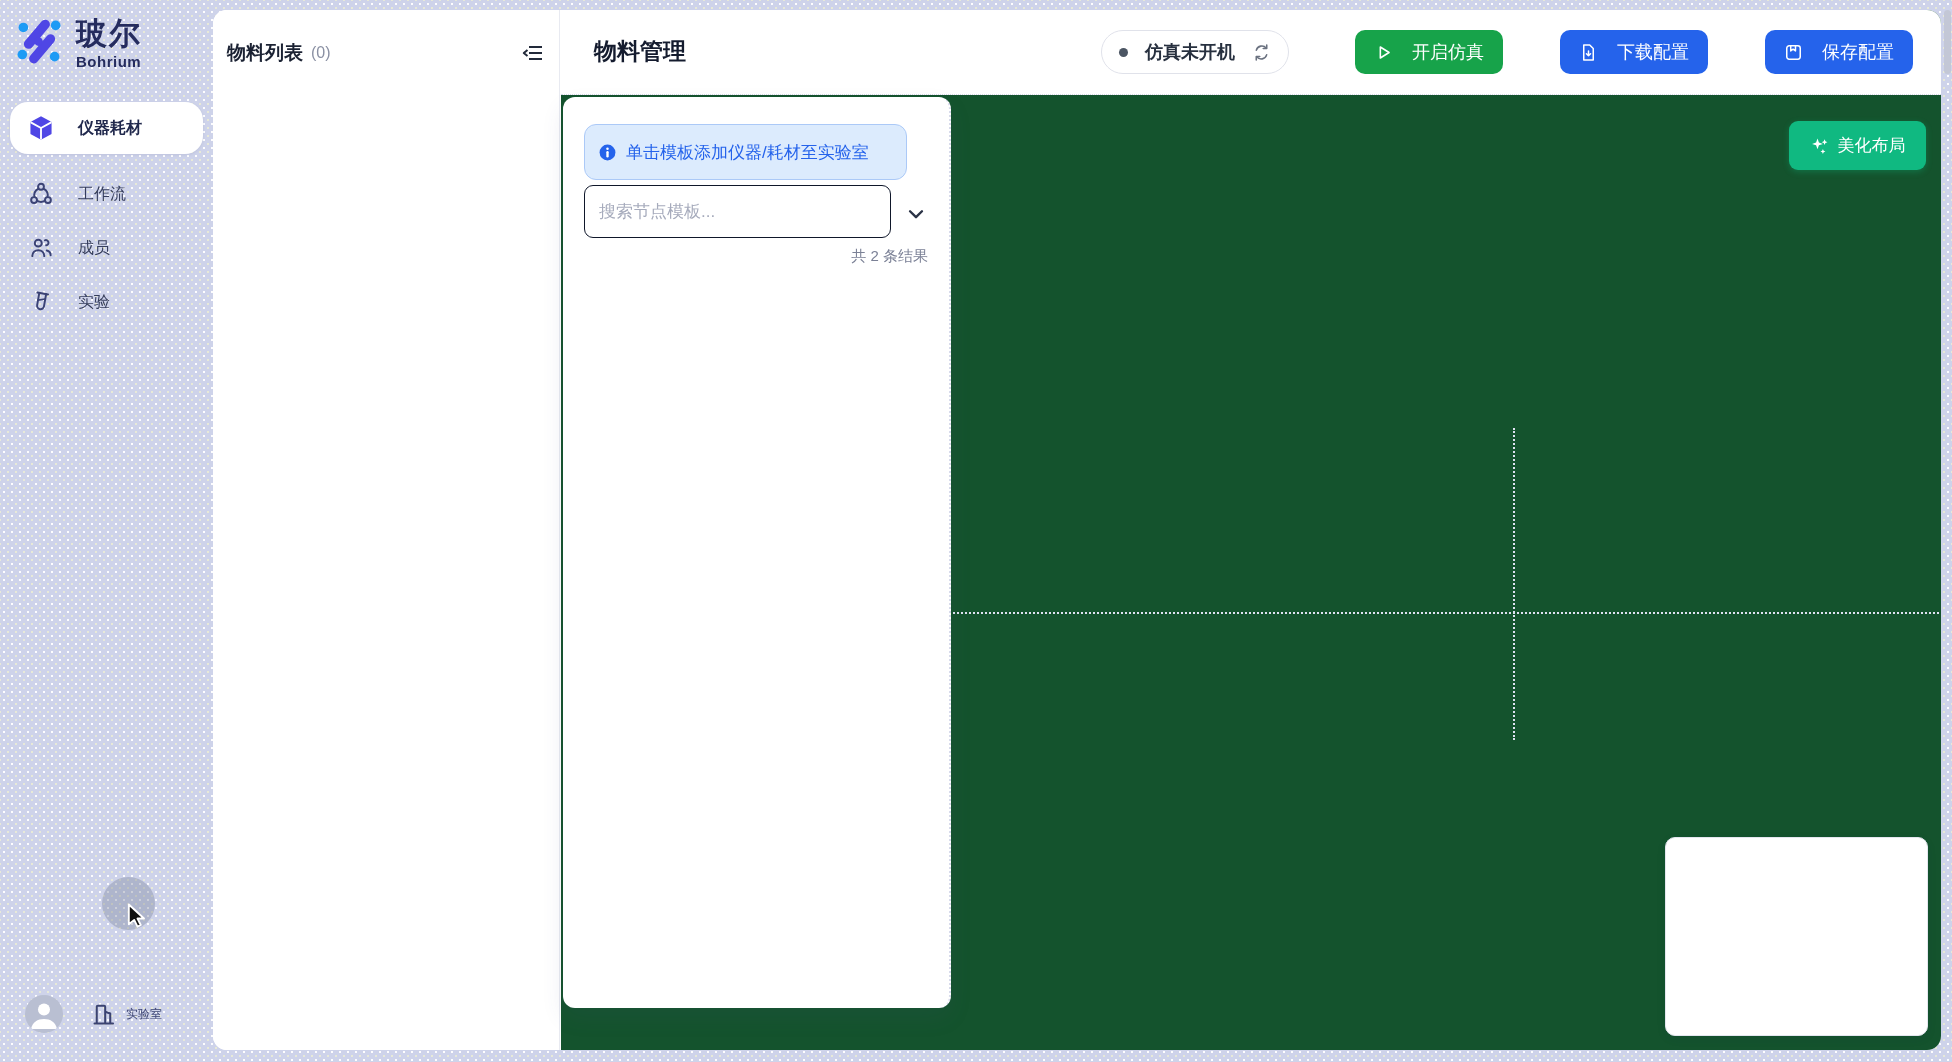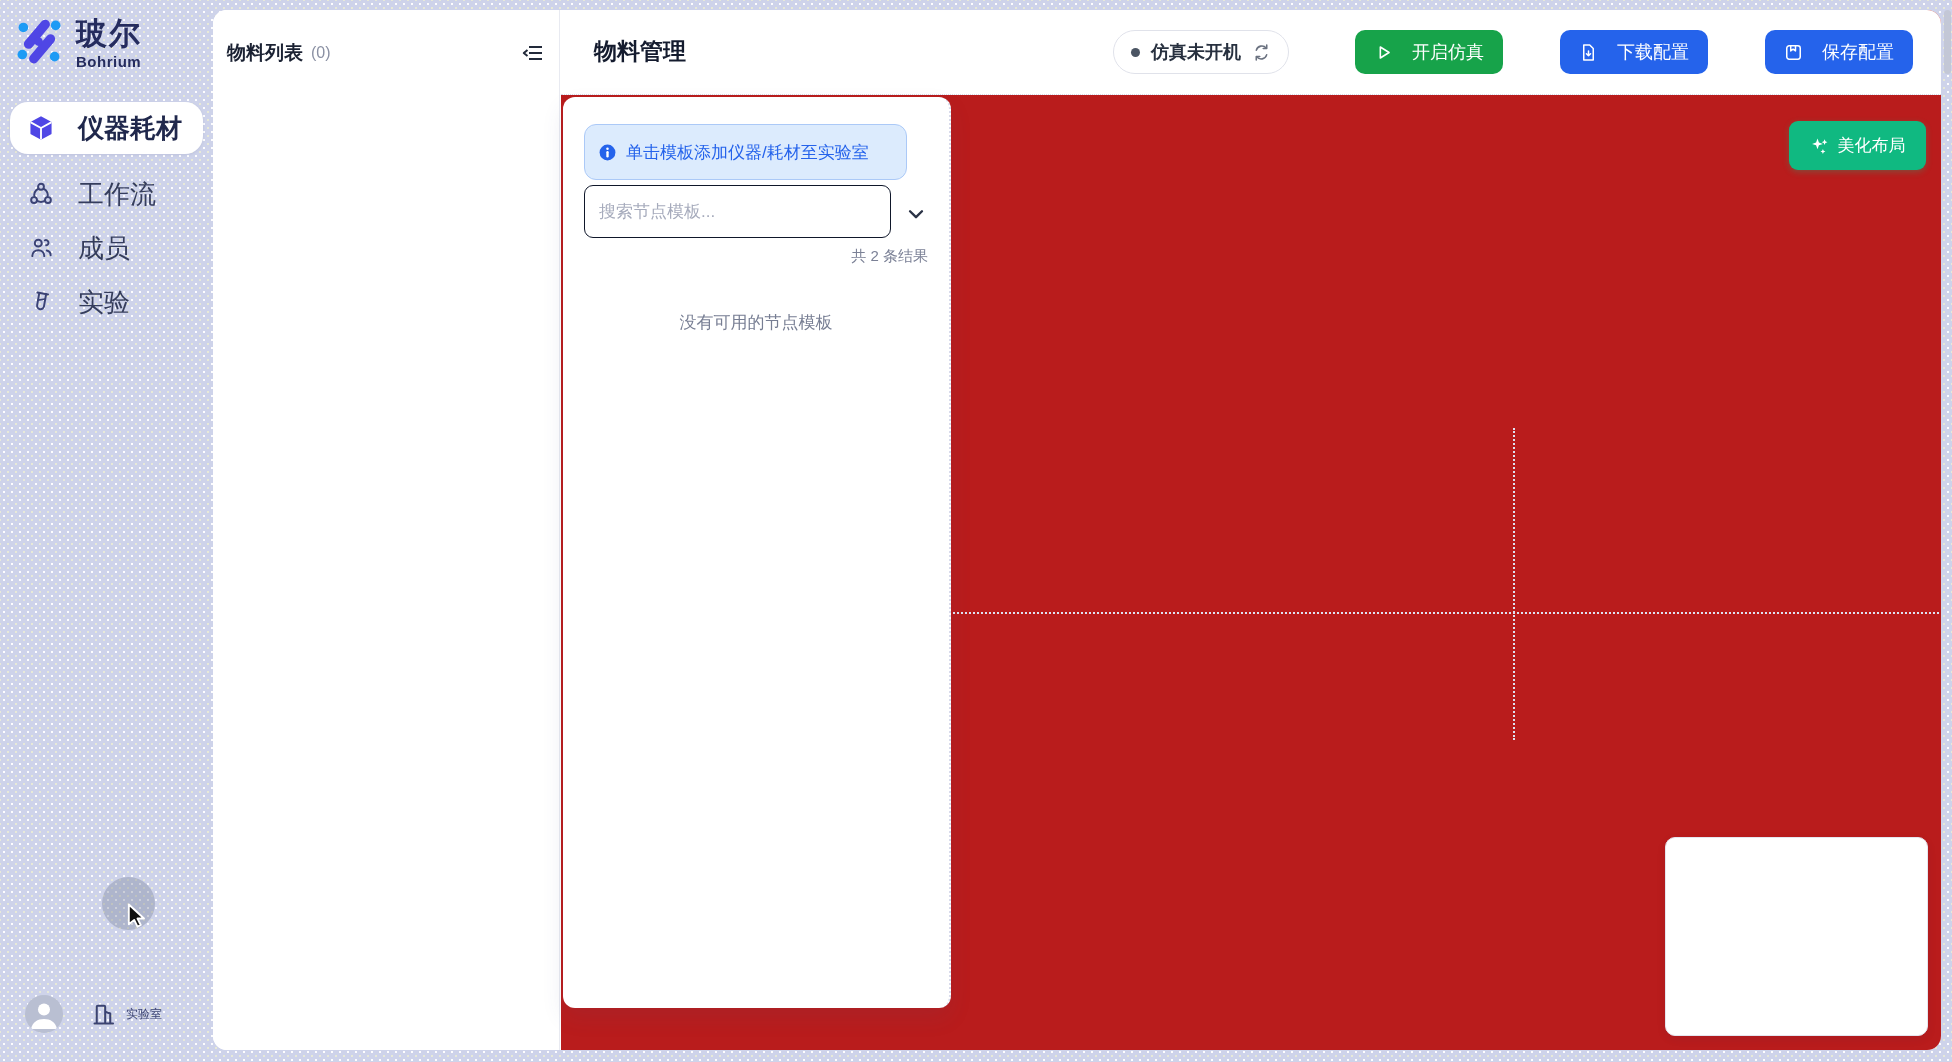--- a/index.html
+++ b/index.html
@@ -16,45 +16,45 @@
   .abs{position:absolute;}
 
   
   .logo-row{left:14px;top:16px;display:flex;align-items:flex-start;}
   .brand-text{margin-left:12px;display:flex;flex-direction:column;}
   .brand-zh{font-size:31px;font-weight:700;color:#252c5e;line-height:1.15;letter-spacing:2px;}
   .brand-en{font-size:15px;font-weight:700;color:#252c5e;letter-spacing:.5px;margin-top:1px;}
   .nav-item{
     left:10px;width:193px;height:52px;border-radius:18px;
     display:flex;align-items:center;padding-left:18px;box-sizing:border-box;
-    font-size:26px;color:#353d5c;cursor:pointer;
+    font-size:16px;color:#353d5c;cursor:pointer;
   }
   .nav-item .nav-label{margin-left:24px;}
   .nav-item.active{background:#fff;box-shadow:0 1px 3px rgba(40,50,100,.10);font-weight:600;color:#20284c;}
   .sidebar-footer{left:25px;top:995px;display:flex;align-items:center;}
   .avatar{width:38px;height:38px;border-radius:50%;background:#b9bfd2;position:relative;overflow:hidden;flex:0 0 auto;}
   .footer-label{font-size:12px;color:#3b4371;margin-left:9px;}
 
   
   .click-ripple{left:102px;top:877px;width:53px;height:53px;border-radius:50%;background:rgba(124,132,156,.38);}
 
   
   .content-card{left:213px;top:10px;width:1728px;height:1040px;background:#fff;border-radius:14px;overflow:hidden;}
 
   .list-panel{left:0;top:0;width:347px;height:100%;background:#fff;border-right:1px solid #e8eaf1;box-sizing:border-box;}
   .list-header{position:absolute;left:14px;right:14px;top:30px;display:flex;align-items:center;}
   .list-title{font-size:19px;font-weight:700;color:#1b2233;}
   .list-count{font-size:16px;color:#8a90a3;margin-left:8px;}
   .fold-btn{margin-left:auto;width:24px;height:24px;cursor:pointer;display:flex;align-items:center;justify-content:center;}
 
-  .main{left:348px;top:0;right:0;bottom:0;background:#b91c1c;}
+  .main{left:348px;top:0;right:0;bottom:0;background:#14532d;}
   .main-header{left:0;right:0;top:0;height:85px;background:#fff;border-bottom:1px dotted #d5d8e8;box-sizing:border-box;}
   .main-title{left:33px;top:26px;font-size:23px;font-weight:700;color:#141b2e;}
   .header-controls{right:28px;top:20px;height:44px;display:flex;gap:13px;align-items:stretch;}
-  .status-pill{display:flex;align-items:center;gap:11px;padding:0 17px;border:1px solid #e0e2ea;border-radius:22px;background:#fff;margin-right:9px;}
+  .status-pill{display:flex;align-items:center;gap:17px;padding:0 17px;border:1px solid #e0e2ea;border-radius:22px;background:#fff;margin-right:9px;}
   .status-dot{width:9px;height:9px;border-radius:50%;background:#4b5563;}
   .status-text{font-size:18px;font-weight:600;color:#27303f;}
   .btn{display:flex;align-items:center;gap:19px;padding:0 19px;border:none;border-radius:10px;color:#fff;font-size:18px;font-weight:500;cursor:pointer;font-family:inherit;margin-left:44px;}
   .btn-green{background:var(--accent-green,#17a34a);}
   .btn-blue{background:var(--accent-blue,#2563eb);}
 
   .canvas{left:0;right:0;top:85px;bottom:0;}
   .template-card{
     left:2px;top:2px;width:388px;height:911px;background:#fff;
     border-right:2px dotted #d8dbec;border-radius:12px;box-sizing:border-box;
@@ -232,21 +232,20 @@
           </svg>
           <span>单击模板添加仪器/耗材至实验室</span>
         </div>
         <input class="search-input" type="text" placeholder="搜索节点模板..." style="">
         <span class="abs chevron-btn">
           <svg width="22" height="22" viewBox="0 0 24 24">
             <path d="M5.5 9 L12 15.5 L18.5 9" fill="none" stroke="#2b3346" stroke-width="2.6" stroke-linecap="round" stroke-linejoin="round"></path>
           </svg>
         </span>
         <div class="abs result-count">共 2 条结果</div>
-        <div class="abs empty-text">没有可用的节点模板</div>
       </div>
 
       <button class="abs beautify-btn">
         <svg width="20" height="20" viewBox="0 0 24 24">
           <path d="M9 3 L10.7 7.8 L15.5 9.5 L10.7 11.2 L9 16 L7.3 11.2 L2.5 9.5 L7.3 7.8 Z" fill="#ffffff"></path>
           <path d="M17.5 4 l1 2.4 2.4 1 -2.4 1 -1 2.4 -1-2.4 -2.4-1 2.4-1 Z" fill="#ffffff"></path>
           <path d="M15.5 15.5 l.9 2.1 2.1 .9 -2.1 .9 -.9 2.1 -.9-2.1 -2.1-.9 2.1-.9 Z" fill="#ffffff"></path>
         </svg>
         <span>美化布局</span>
       </button>

